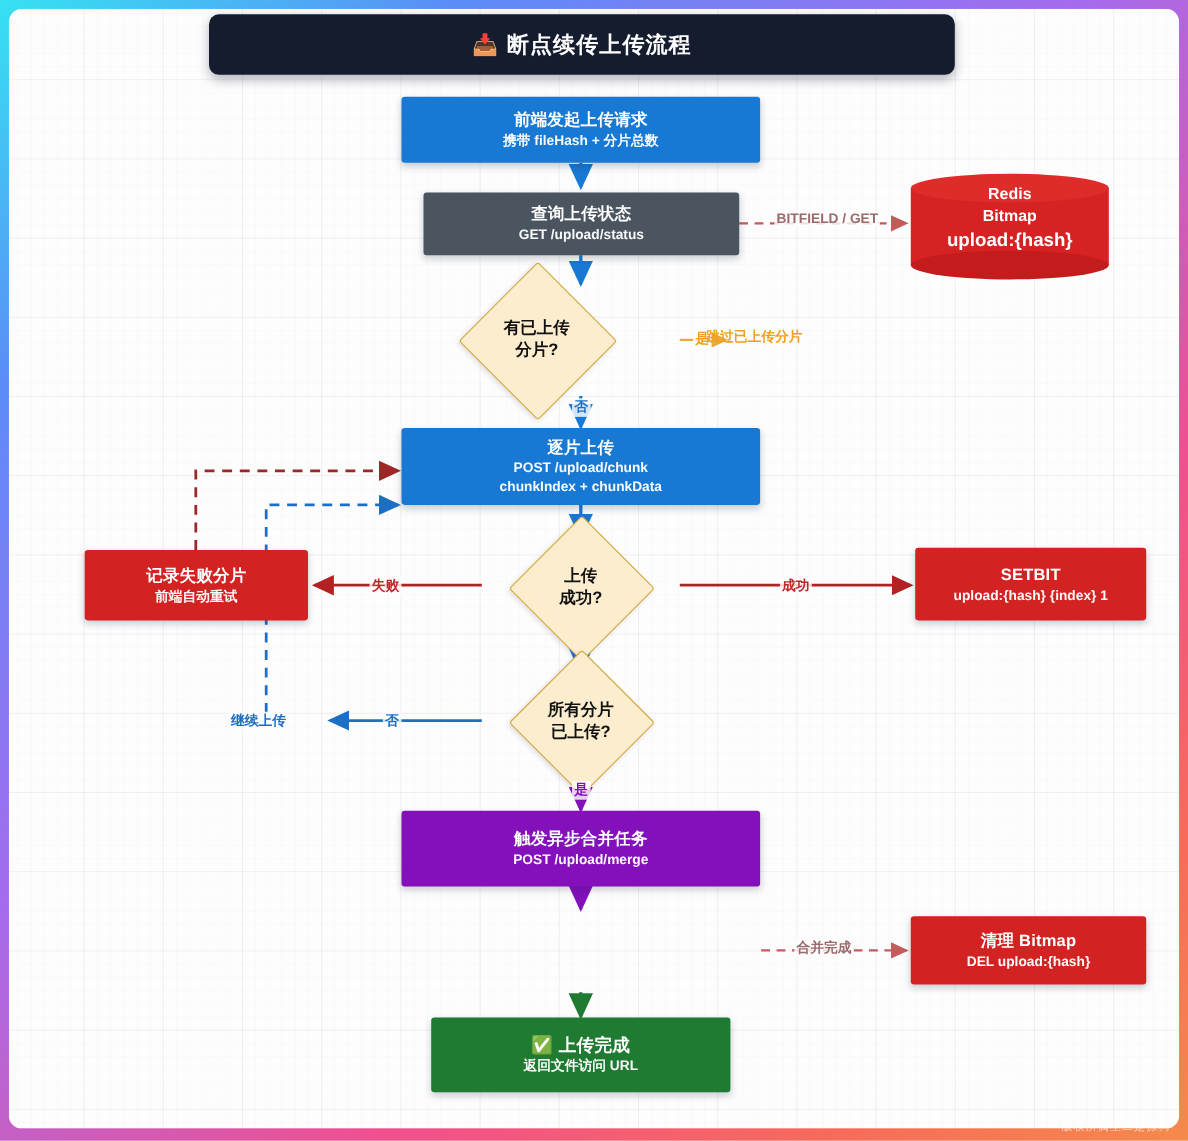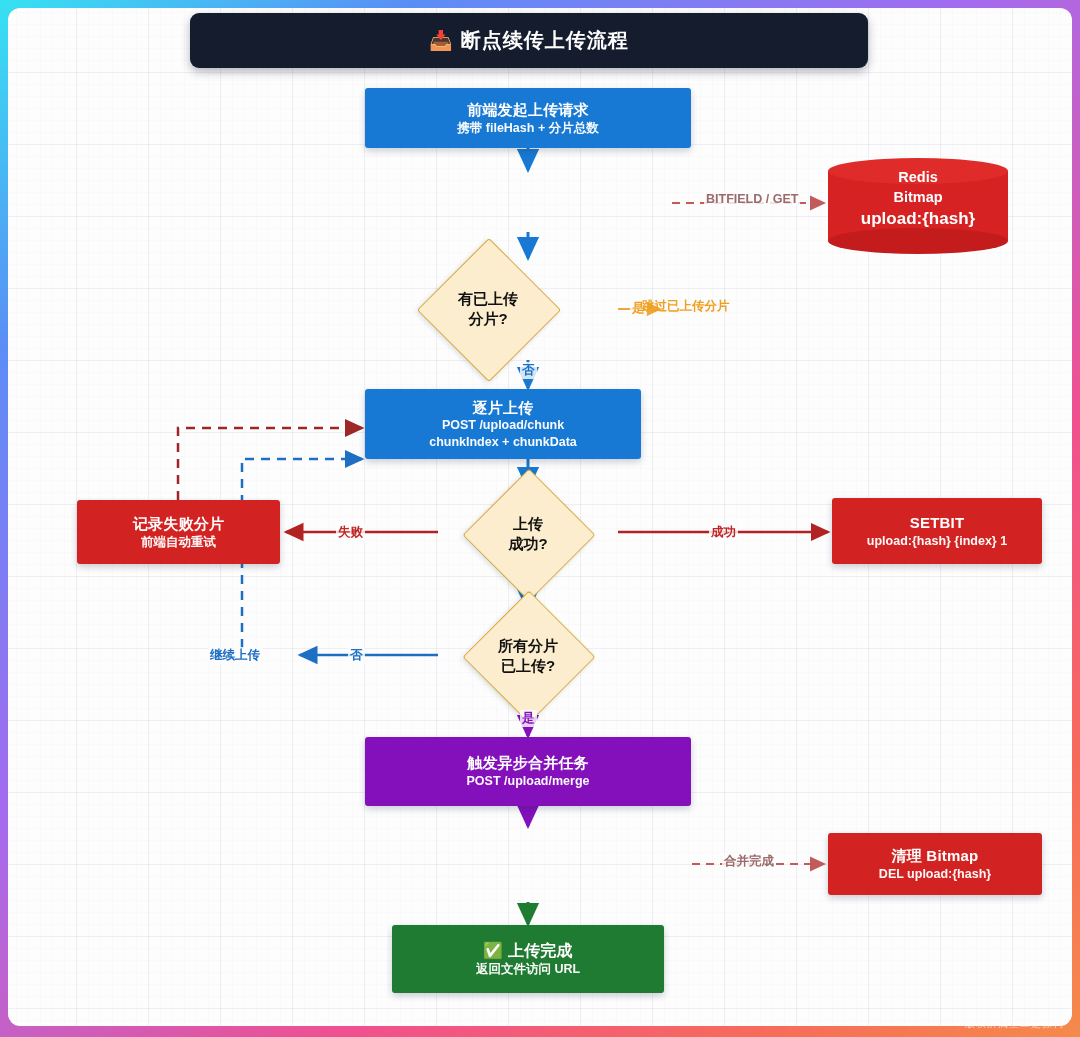--- a/index.html
+++ b/index.html
@@ -147,41 +147,45 @@
   <div id="title-bar">
     <span class="ico">📥</span>
     <span>断点续传上传流程</span>
   </div>
 
   <div class="node blue" style="left:365px;top:88px;width:326px;height:60px;">
     <div class="t1">前端发起上传请求</div>
     <div class="t2">携带 fileHash + 分片总数</div>
   </div>
 
+  <div class="node slate" style="left:385px;top:175px;width:287px;height:57px;">
+    <div class="t1">查询上传状态</div>
+    <div class="t2">GET /upload/status</div>
+  </div>
 
   <div class="cyl" style="left:828px;top:158px;width:180px;height:83px;">
     <div class="body"></div>
     <div class="bot"></div>
     <div class="top"></div>
     <div class="lbl">
       <div class="t1">Redis</div>
       <div class="t1">Bitmap</div>
       <div class="t2">upload:{hash}</div>
     </div>
   </div>
 
   <div class="diamond" style="left:438px;top:259px;width:100px;height:100px;transform:translate(0,0);">
     <div class="shape"></div>
     <div class="txt" style="width:180px;left:-40px;">
       <div>有已上传</div>
       <div>分片?</div>
     </div>
   </div>
 
-  <div class="node blue" style="left:365px;top:389px;width:276px;height:70px;">
+  <div class="node blue" style="left:365px;top:389px;width:326px;height:70px;">
     <div class="t1">逐片上传</div>
     <div class="t2">POST /upload/chunk</div>
     <div class="t3">chunkIndex + chunkData</div>
   </div>
 
   <div class="node red" style="left:77px;top:500px;width:203px;height:64px;">
     <div class="t1">记录失败分片</div>
     <div class="t2">前端自动重试</div>
   </div>
 

